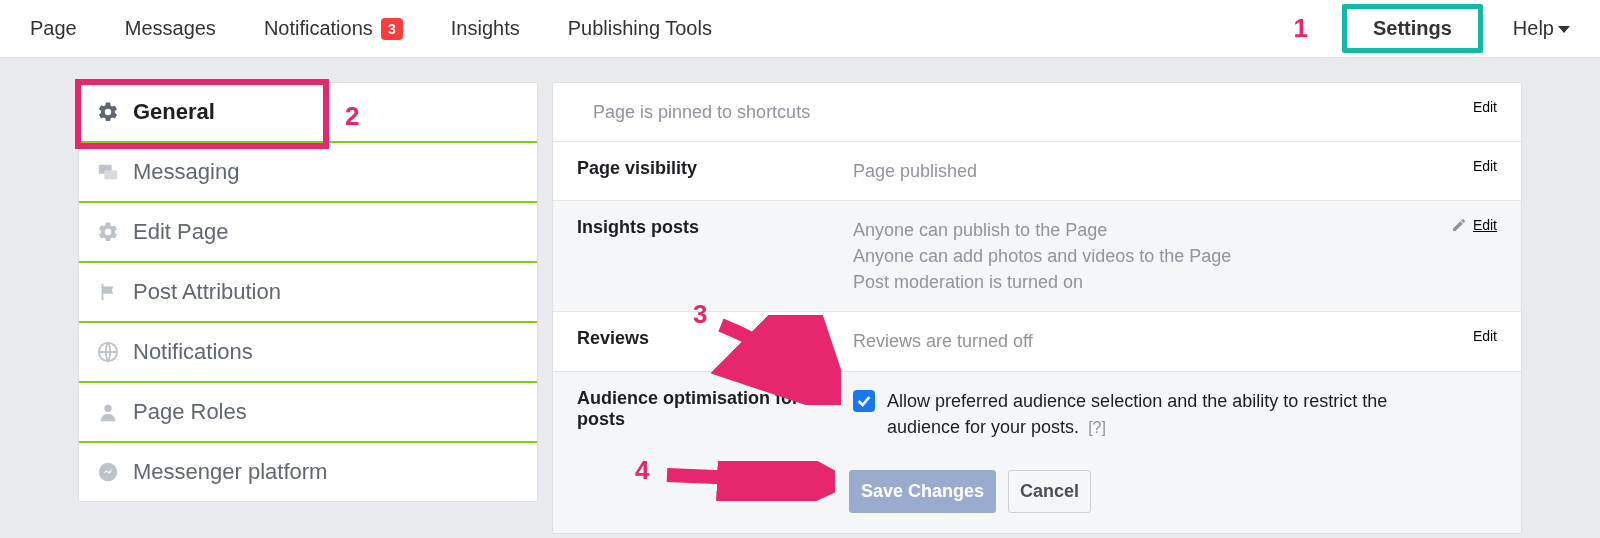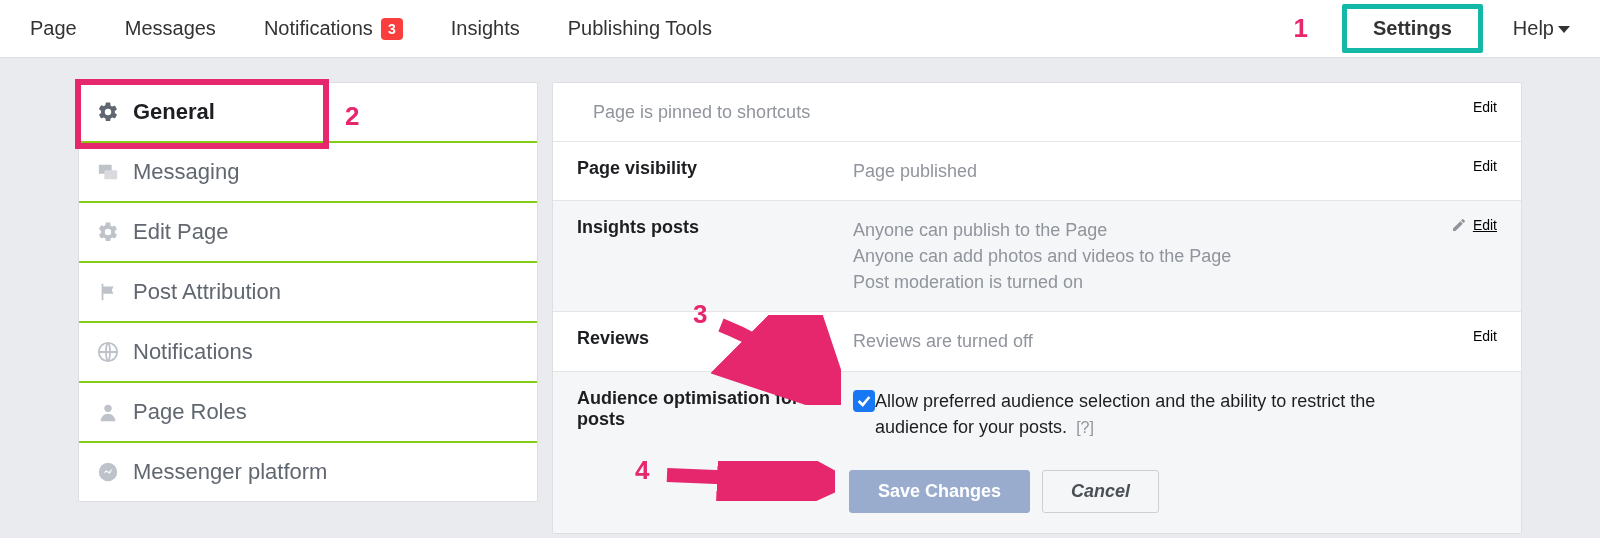--- a/index.html
+++ b/index.html
@@ -129,48 +129,48 @@
     color:#000000;
     font-size:14px;
     cursor:pointer;
     display:flex;
     align-items:flex-start;
     gap:6px;
   }
   .row .edit.underline span { text-decoration: underline; }
   .row .edit .pencil { color:#90949c; }
 
-  .row.optim .value { color:#1c1e21; display:flex; }
+  .row.optim .value { color:#1c1e21; display:flex; gap:12px; }
   .row.optim .checkbox {
     width:22px; height:22px; flex:0 0 22px;
     border-radius:4px;
     background:#1877f2;
     display:flex; align-items:center; justify-content:center;
     color:#fff;
     margin-top:2px;
   }
   .row.optim .help-q { color:#90949c; font-size:16px; margin-left:4px; }
 
   .button-row {
     background:#f5f6f7;
     padding: 14px 24px 20px 24px;
     display:flex;
     gap:12px;
   }
   .button-row .pad { width:260px; flex:0 0 260px; }
   .btn {
-    padding: 10px 28px;
+    padding: 10px 11px;
     font-size:18px;
     font-weight:700;
     border-radius:3px;
     cursor:pointer;
     border:1px solid;
   }
   .btn-primary { background:#9aaccd; color:#fff; border-color:#9aaccd; }
-  .btn-default { background:#f5f6f7; color:#4b4f56; border-color:#ccd0d5;font-style:italic; }
+  .btn-default { background:#f5f6f7; color:#4b4f56; border-color:#ccd0d5; }
 
   
   .arrow {
     position:absolute;
     pointer-events:none;
   }
   .arrow svg { display:block; }
 
   
   .caret-down {

